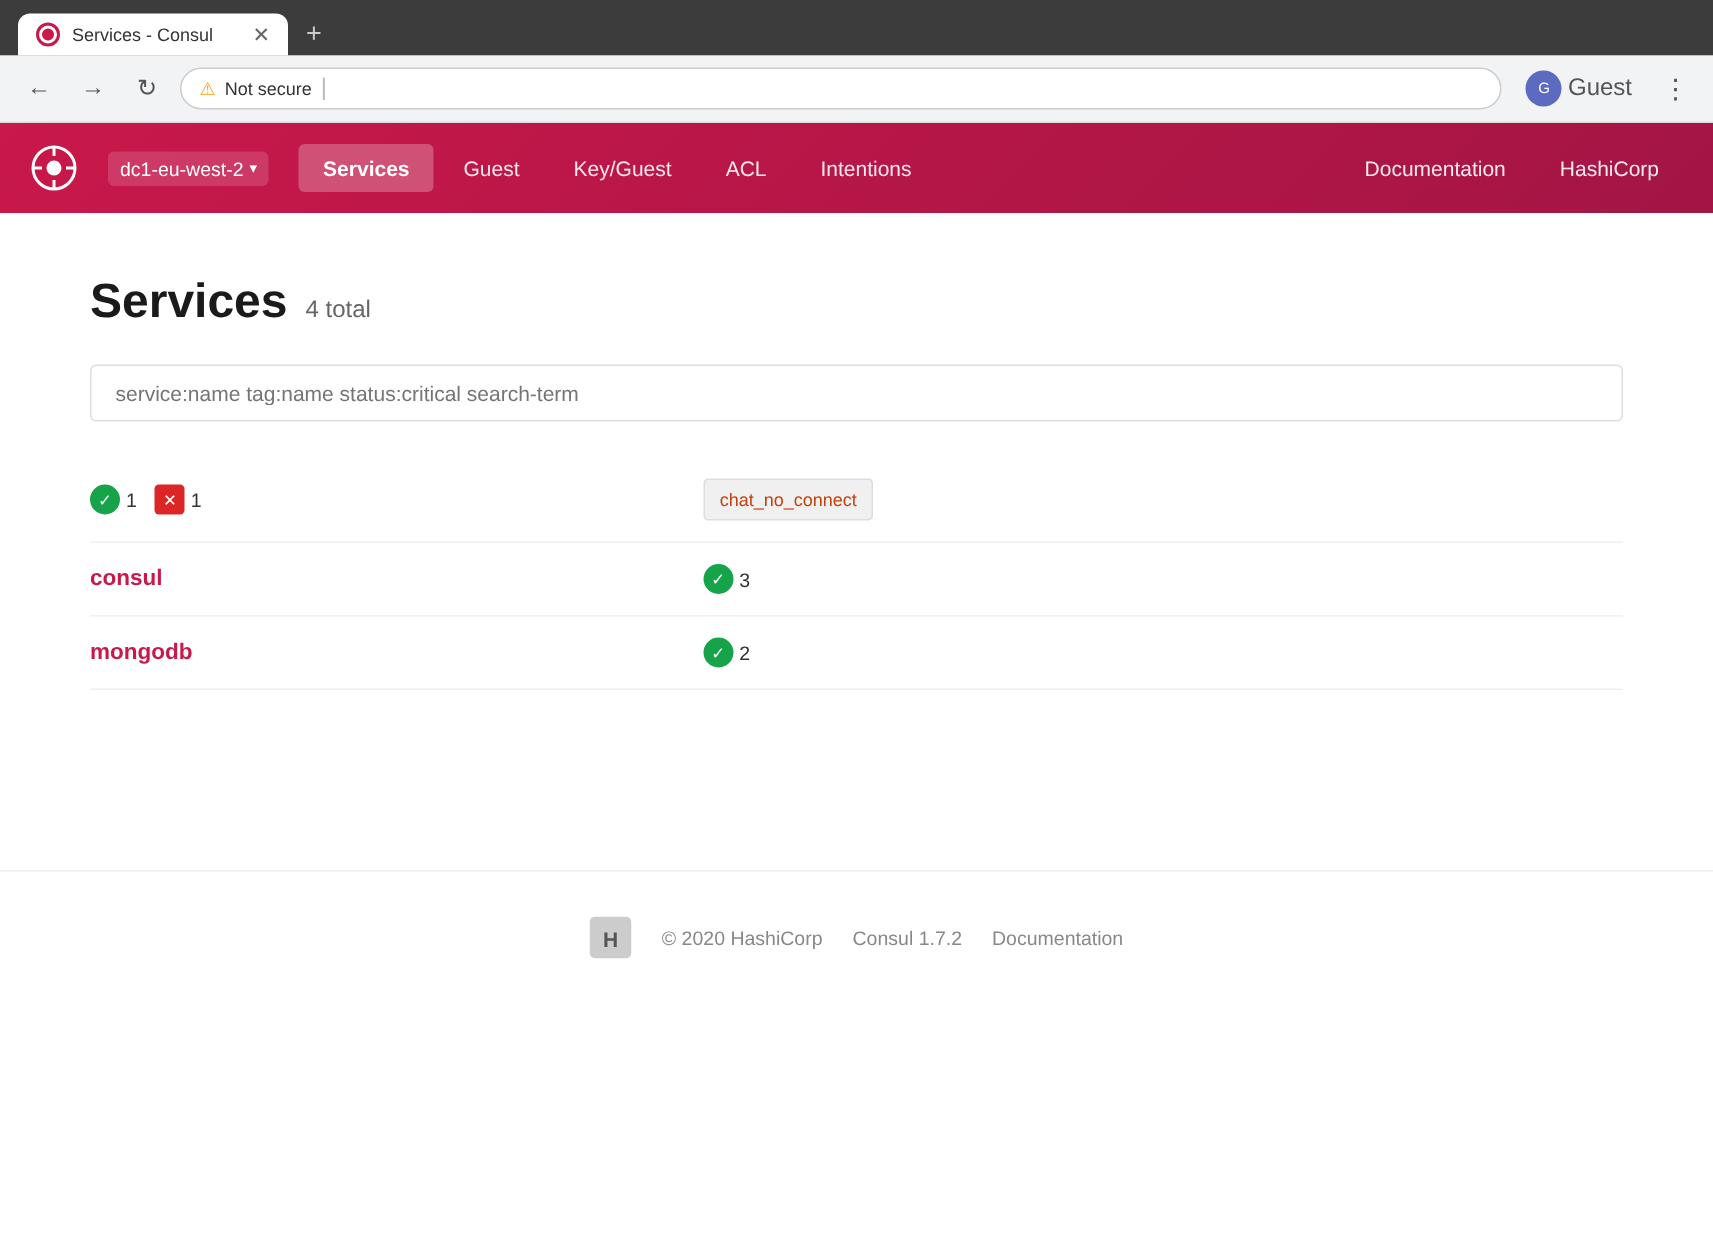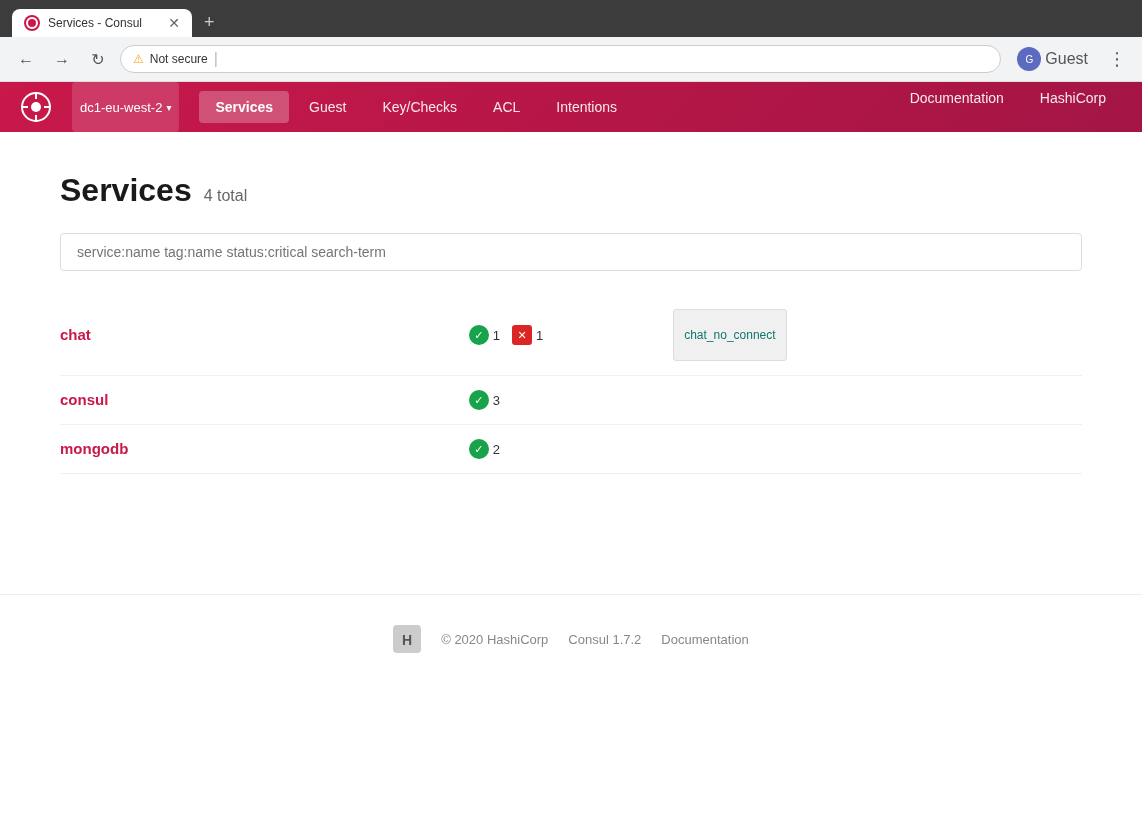--- a/index.html
+++ b/index.html
@@ -18,21 +18,21 @@
     .browser-nav-btn { background: none; border: none; font-size: 16px; color: #555; cursor: pointer; padding: 4px; width: 28px; height: 28px; border-radius: 50%; display: flex; align-items: center; justify-content: center; }
     .browser-address-bar { flex: 1; display: flex; align-items: center; background: #fff; border: 1px solid #ccc; border-radius: 20px; padding: 4px 12px; gap: 6px; }
     .browser-lock-icon { color: #f59e0b; font-size: 12px; }
     .browser-not-secure { font-size: 12px; color: #333; }
     .browser-url { font-size: 13px; color: #333; flex: 1; outline: none; border: none; background: transparent; }
     .browser-profile-btn { display: flex; align-items: center; gap: 4px; background: none; border: none; cursor: pointer; color: #555; padding: 4px 8px; border-radius: 20px; }
     .browser-profile-icon { width: 24px; height: 24px; border-radius: 50%; background: #5c6bc0; display: flex; align-items: center; justify-content: center; color: white; font-size: 10px; }
     .browser-menu-btn { background: none; border: none; font-size: 18px; color: #555; cursor: pointer; padding: 4px; }
 
     
-    .app-navbar { background: linear-gradient(135deg, #c9184a 0%, #a31545 100%); display: flex; padding: 0 20px; height: 50px; }
+    .app-navbar { background: linear-gradient(135deg, #c9184a 0%, #a31545 100%); display: flex; align-items: center; padding: 0 20px; height: 60px; }
     .app-logo { display: flex; align-items: center; gap: 8px; color: white; font-size: 14px; font-weight: 600; margin-right: 20px; cursor: pointer; }
     .app-logo-icon { width: 32px; height: 32px; }
     .app-datacenter { display: flex; align-items: center; gap: 4px; color: white; font-size: 13px; cursor: pointer; padding: 4px 8px; border-radius: 4px; background: rgba(255,255,255,0.15); margin-right: 20px; }
     .nav-items { display: flex; align-items: center; gap: 4px; flex: 1; }
     .nav-item { color: rgba(255,255,255,0.9); text-decoration: none; padding: 8px 16px; border-radius: 4px; font-size: 14px; cursor: pointer; }
     .nav-item.active { background: rgba(255,255,255,0.25); color: white; font-weight: 600; }
     .nav-right { display: flex; gap: 4px; }
 
     
     .main-content { padding: 40px 60px; max-width: 1142px; }
@@ -48,21 +48,21 @@
     .table-row { display: grid; grid-template-columns: 2fr 1fr 2fr; padding: 14px 0; border-bottom: 1px solid #f0f0f0; align-items: center; }
     .service-name { font-size: 15px; font-weight: 700; color: #c9184a; cursor: pointer; text-decoration: none; }
 
     
     .health-checks { display: flex; align-items: center; gap: 12px; }
     .health-badge { display: flex; align-items: center; gap: 4px; font-size: 13px; }
     .check-count { font-size: 13px; color: #333; }
 
     
     .tags { display: flex; gap: 8px; flex-wrap: wrap; }
-    .tag { background: #f0f0f0; border: 1px solid #ddd; border-radius: 3px; padding: 18px 10px; font-size: 12px; color: #0f766e; }
+    .tag { background: #f0f0f0; border: 1px solid #ddd; border-radius: 3px; padding: 6px 10px; font-size: 12px; color: #c2410c; }
 
     
     .info-icon { display: inline-flex; align-items: center; justify-content: center; width: 16px; height: 16px; border-radius: 50%; border: 1.5px solid #888; color: #888; font-size: 10px; font-style: italic; cursor: pointer; }
 
     
     .footer { text-align: center; padding: 30px; margin-top: 80px; border-top: 1px solid #eee; display: flex; align-items: center; justify-content: center; gap: 20px; color: #888; font-size: 13px; }
     .footer-logo { width: 28px; height: 28px; }
 
     
     .pass-circle { display: inline-flex; align-items: center; justify-content: center; width: 20px; height: 20px; border-radius: 50%; background: #16a34a; color: white; font-size: 11px; }
@@ -108,21 +108,21 @@
       <line x1="24" y1="16" x2="30" y2="16" stroke="white" stroke-width="2"></line>
     </svg>
   </div>
   <div class="app-datacenter">
     <span>dc1-eu-west-2</span>
     <span style="font-size:10px;">▾</span>
   </div>
   <div class="nav-items">
     <a class="nav-item active">Services</a>
     <a class="nav-item">Guest</a>
-    <a class="nav-item">Key/Checks</a>
+    <a class="nav-item">Key/Guest</a>
     <a class="nav-item">ACL</a>
     <a class="nav-item">Intentions</a>
   </div>
   <div class="nav-right">
     <a class="nav-item">Documentation</a>
     <a class="nav-item">HashiCorp</a>
   </div>
 </nav>
 
 <div class="main-content">
@@ -131,23 +131,20 @@
     <span class="page-count">4 total</span>
   </div>
 
   <div class="search-container">
     <input class="search-input" type="text" placeholder="service:name tag:name status:critical search-term" style="">
   </div>
 
   <div>
 
     <div class="table-row">
-      <div>
-        <a class="service-name">chat</a>
-      </div>
       <div class="health-checks">
         <div class="health-badge">
           <span class="pass-circle">✓</span>
           <span class="check-count">1</span>
         </div>
         <div class="health-badge">
           <span class="fail-square">✕</span>
           <span class="check-count">1</span>
         </div>
       </div>

